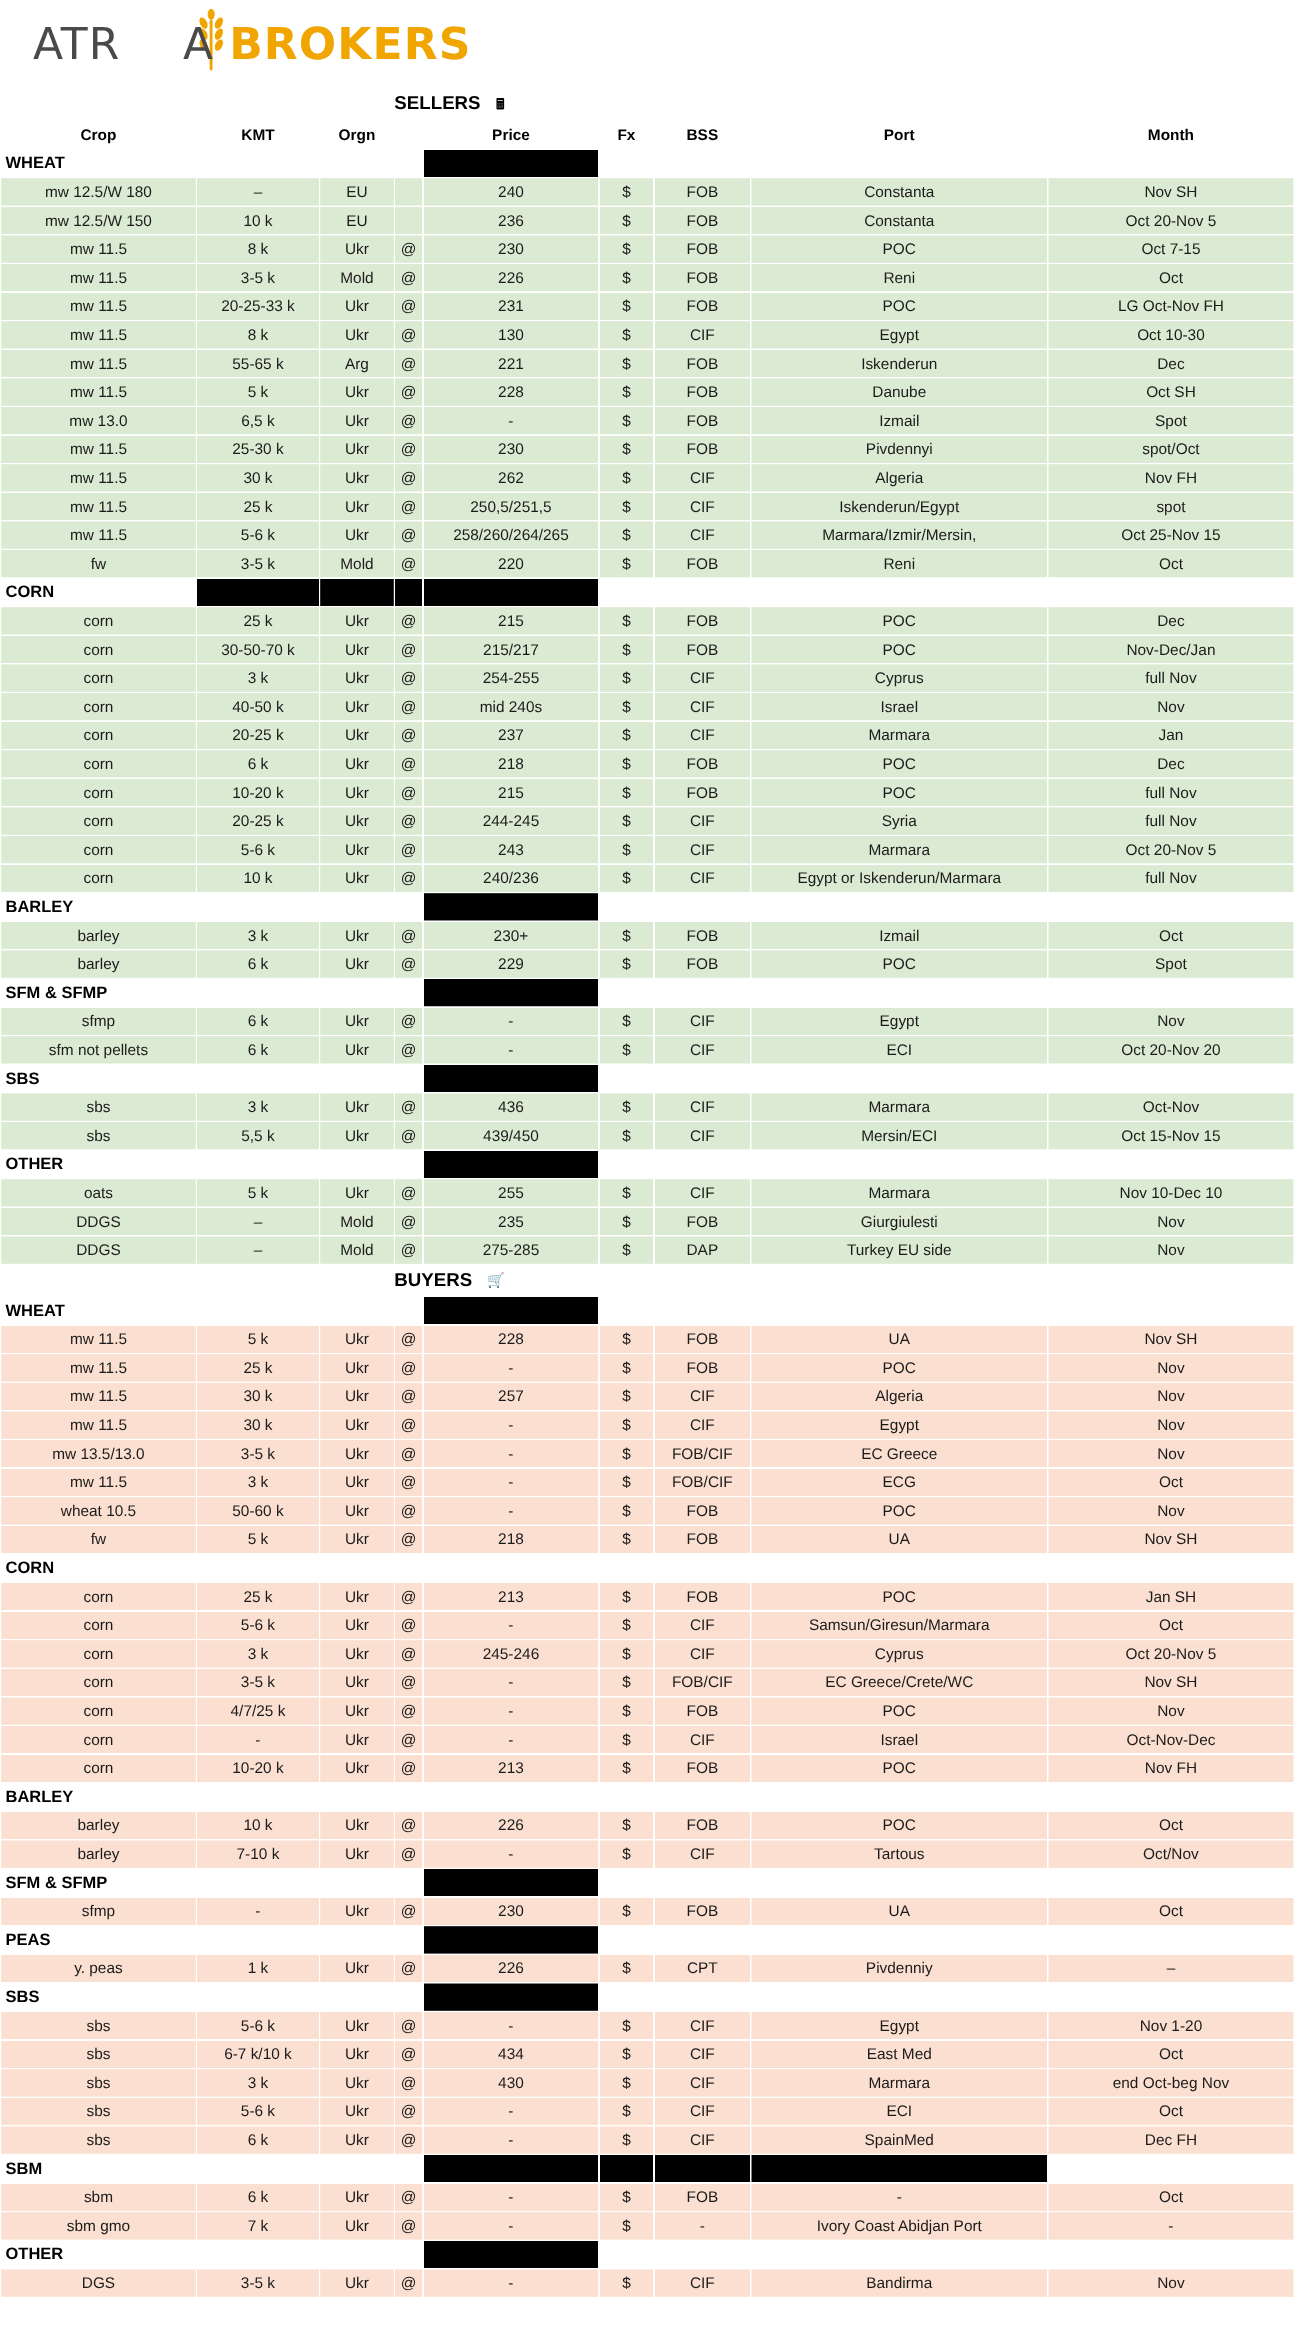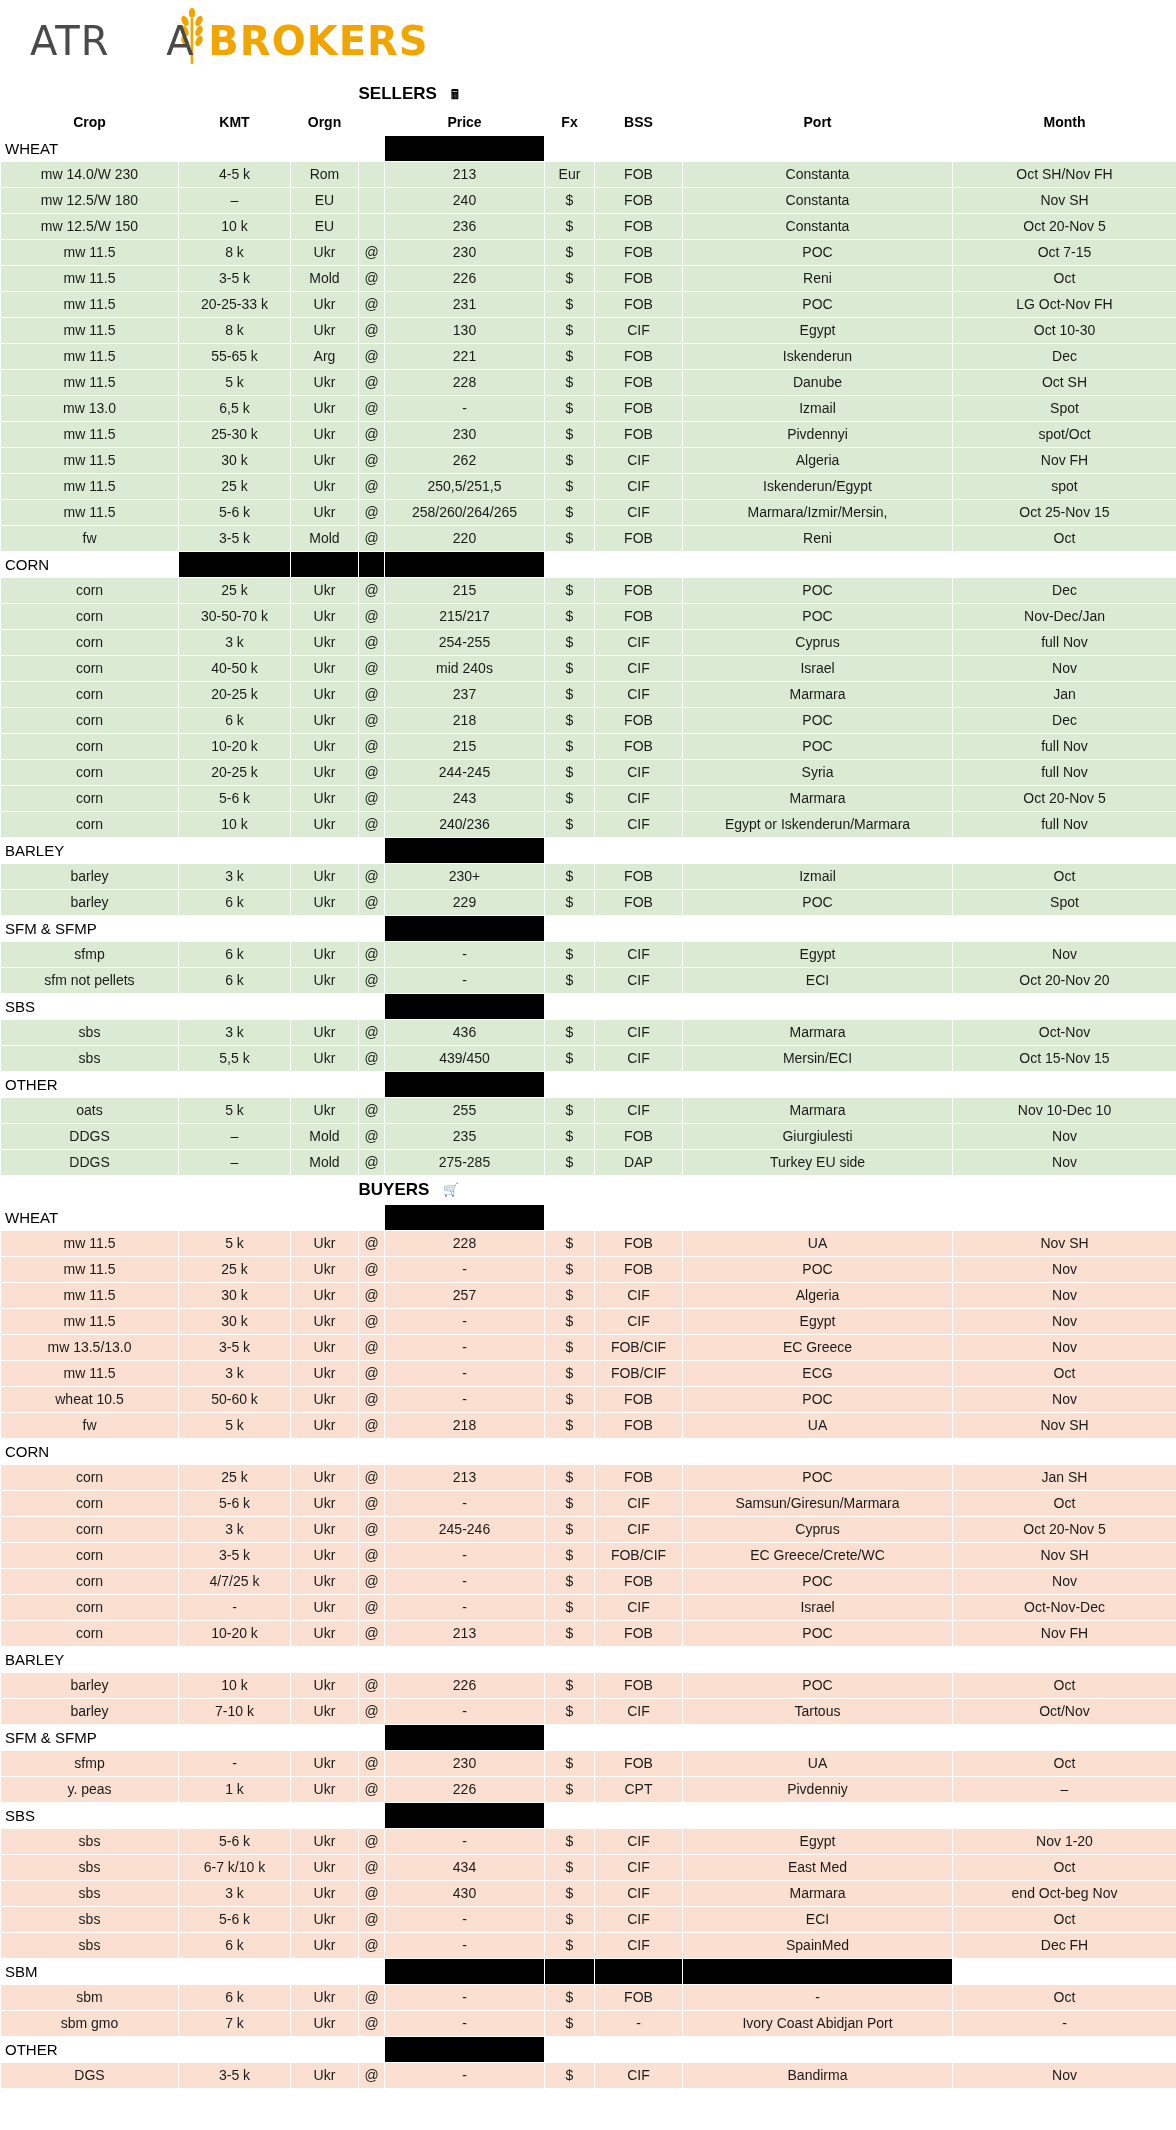--- a/index.html
+++ b/index.html
@@ -26,21 +26,21 @@
   col.c-month{width:224px;}
 
   td,th{border:1px solid #ffffff;padding:0;height:25px;text-align:center;vertical-align:middle;line-height:25px;white-space:nowrap;overflow:hidden;}
 
   .banner{font-weight:700;font-size:17px;background:#ffffff;color:#000;border:none;text-align:left;}
   .banner-row td{background:#ffffff;border:none;height:28px;line-height:28px;}
 
   tr.sell td{background:#dbead2;color:#1b1b1b;}
   tr.buy  td{background:#fbdfd0;color:#1b1b1b;}
 
-  td.section{text-align:left;font-weight:400;font-size:15px;background:#ffffff !important;padding-left:4px;color:#000;}
+  td.section{text-align:left;font-weight:700;font-size:15px;background:#ffffff !important;padding-left:4px;color:#000;}
   td.blackout{background:#000000 !important;}
   td.white{background:#ffffff !important;}
 
   .tiny-icon{display:inline-block;vertical-align:middle;}
 </style>
 </head>
 <body>
 
 <div class="page">
 
@@ -95,31 +95,20 @@
           <td class="white"></td>
           <td class="white"></td>
           <td class="white"></td>
           <td class="blackout"></td>
           <td class="white"></td>
           <td class="white"></td>
           <td class="white"></td>
           <td class="white"></td>
         </tr>
         <tr class="sell">
-          <td>mw 14.0/W 230</td>
-          <td>4-5 k</td>
-          <td>Rom</td>
-          <td></td>
-          <td>213</td>
-          <td>Eur</td>
-          <td>FOB</td>
-          <td>Constanta</td>
-          <td>Oct SH/Nov FH</td>
-        </tr>
-        <tr class="sell">
           <td>mw 12.5/W 180</td>
           <td>–</td>
           <td>EU</td>
           <td></td>
           <td>240</td>
           <td>$</td>
           <td>FOB</td>
           <td>Constanta</td>
           <td>Nov SH</td>
         </tr>
@@ -770,20 +759,31 @@
           <td>sfmp</td>
           <td>-</td>
           <td>Ukr</td>
           <td>@</td>
           <td>230</td>
           <td>$</td>
           <td>FOB</td>
           <td>UA</td>
           <td>Oct</td>
         </tr>
+        <tr>
+          <td class="section">PEAS</td>
+          <td class="white"></td>
+          <td class="white"></td>
+          <td class="white"></td>
+          <td class="blackout"></td>
+          <td class="white"></td>
+          <td class="white"></td>
+          <td class="white"></td>
+          <td class="white"></td>
+        </tr>
         <tr class="buy">
           <td>y. peas</td>
           <td>1 k</td>
           <td>Ukr</td>
           <td>@</td>
           <td>226</td>
           <td>$</td>
           <td>CPT</td>
           <td>Pivdenniy</td>
           <td>–</td>

